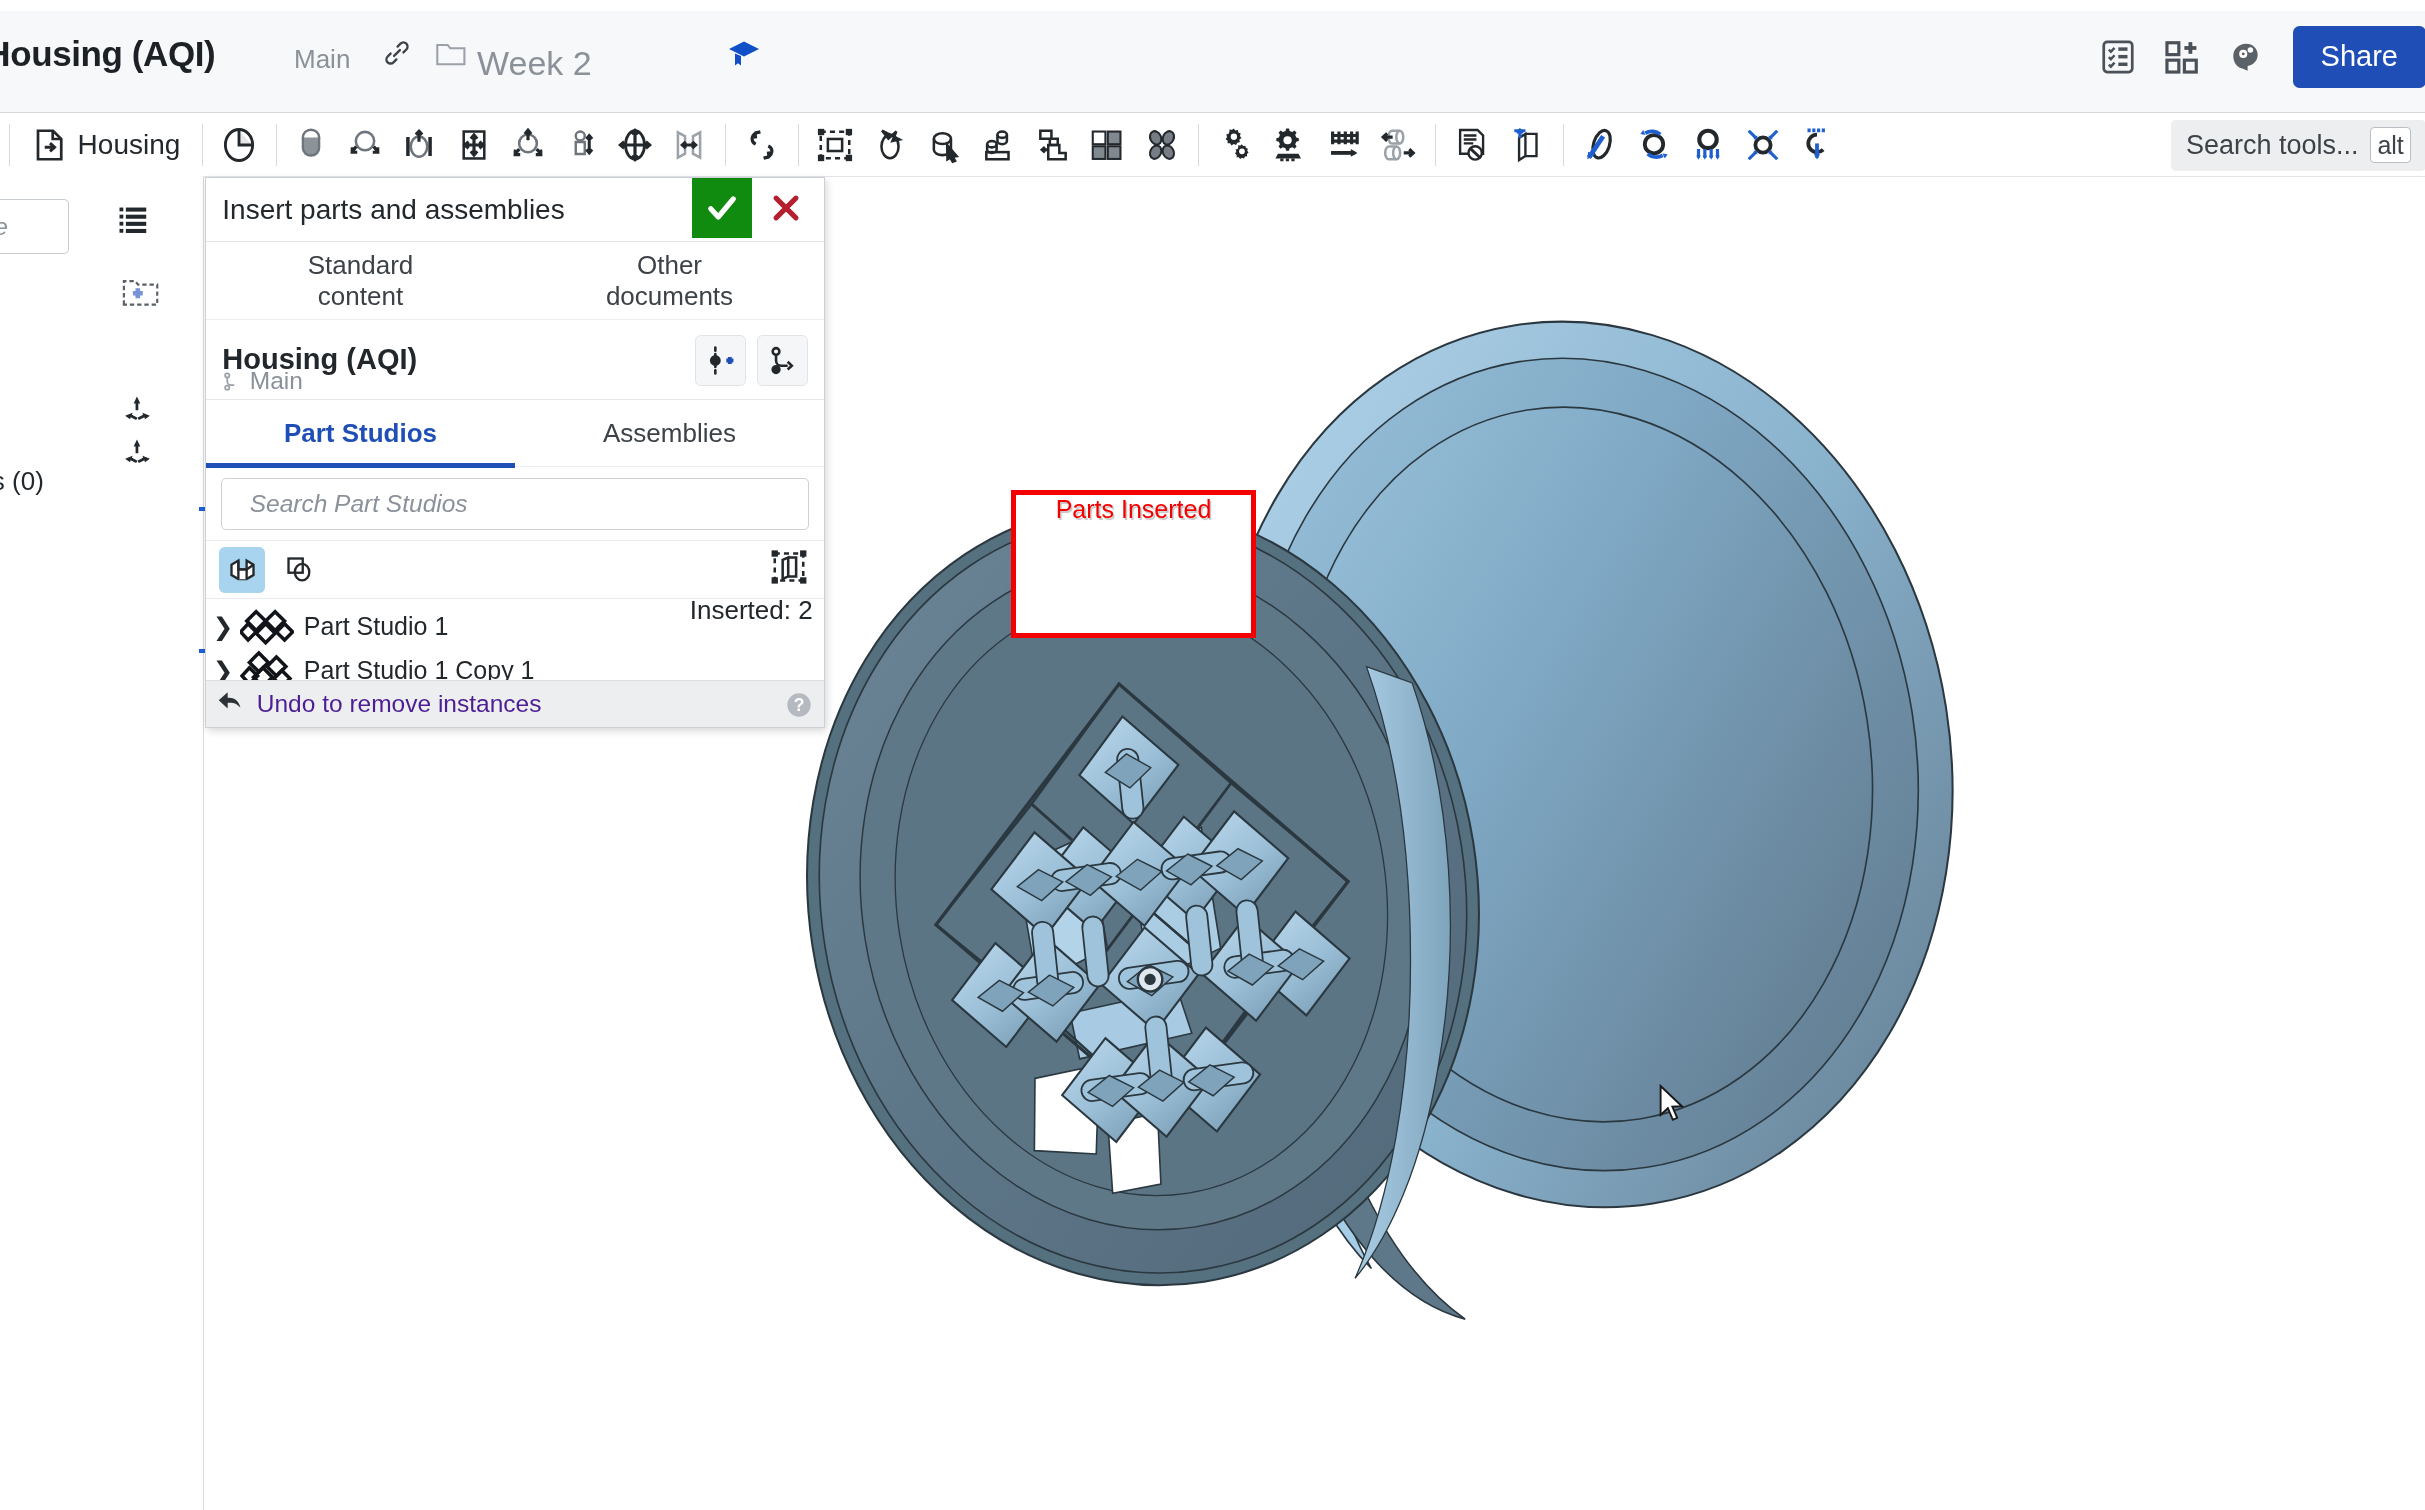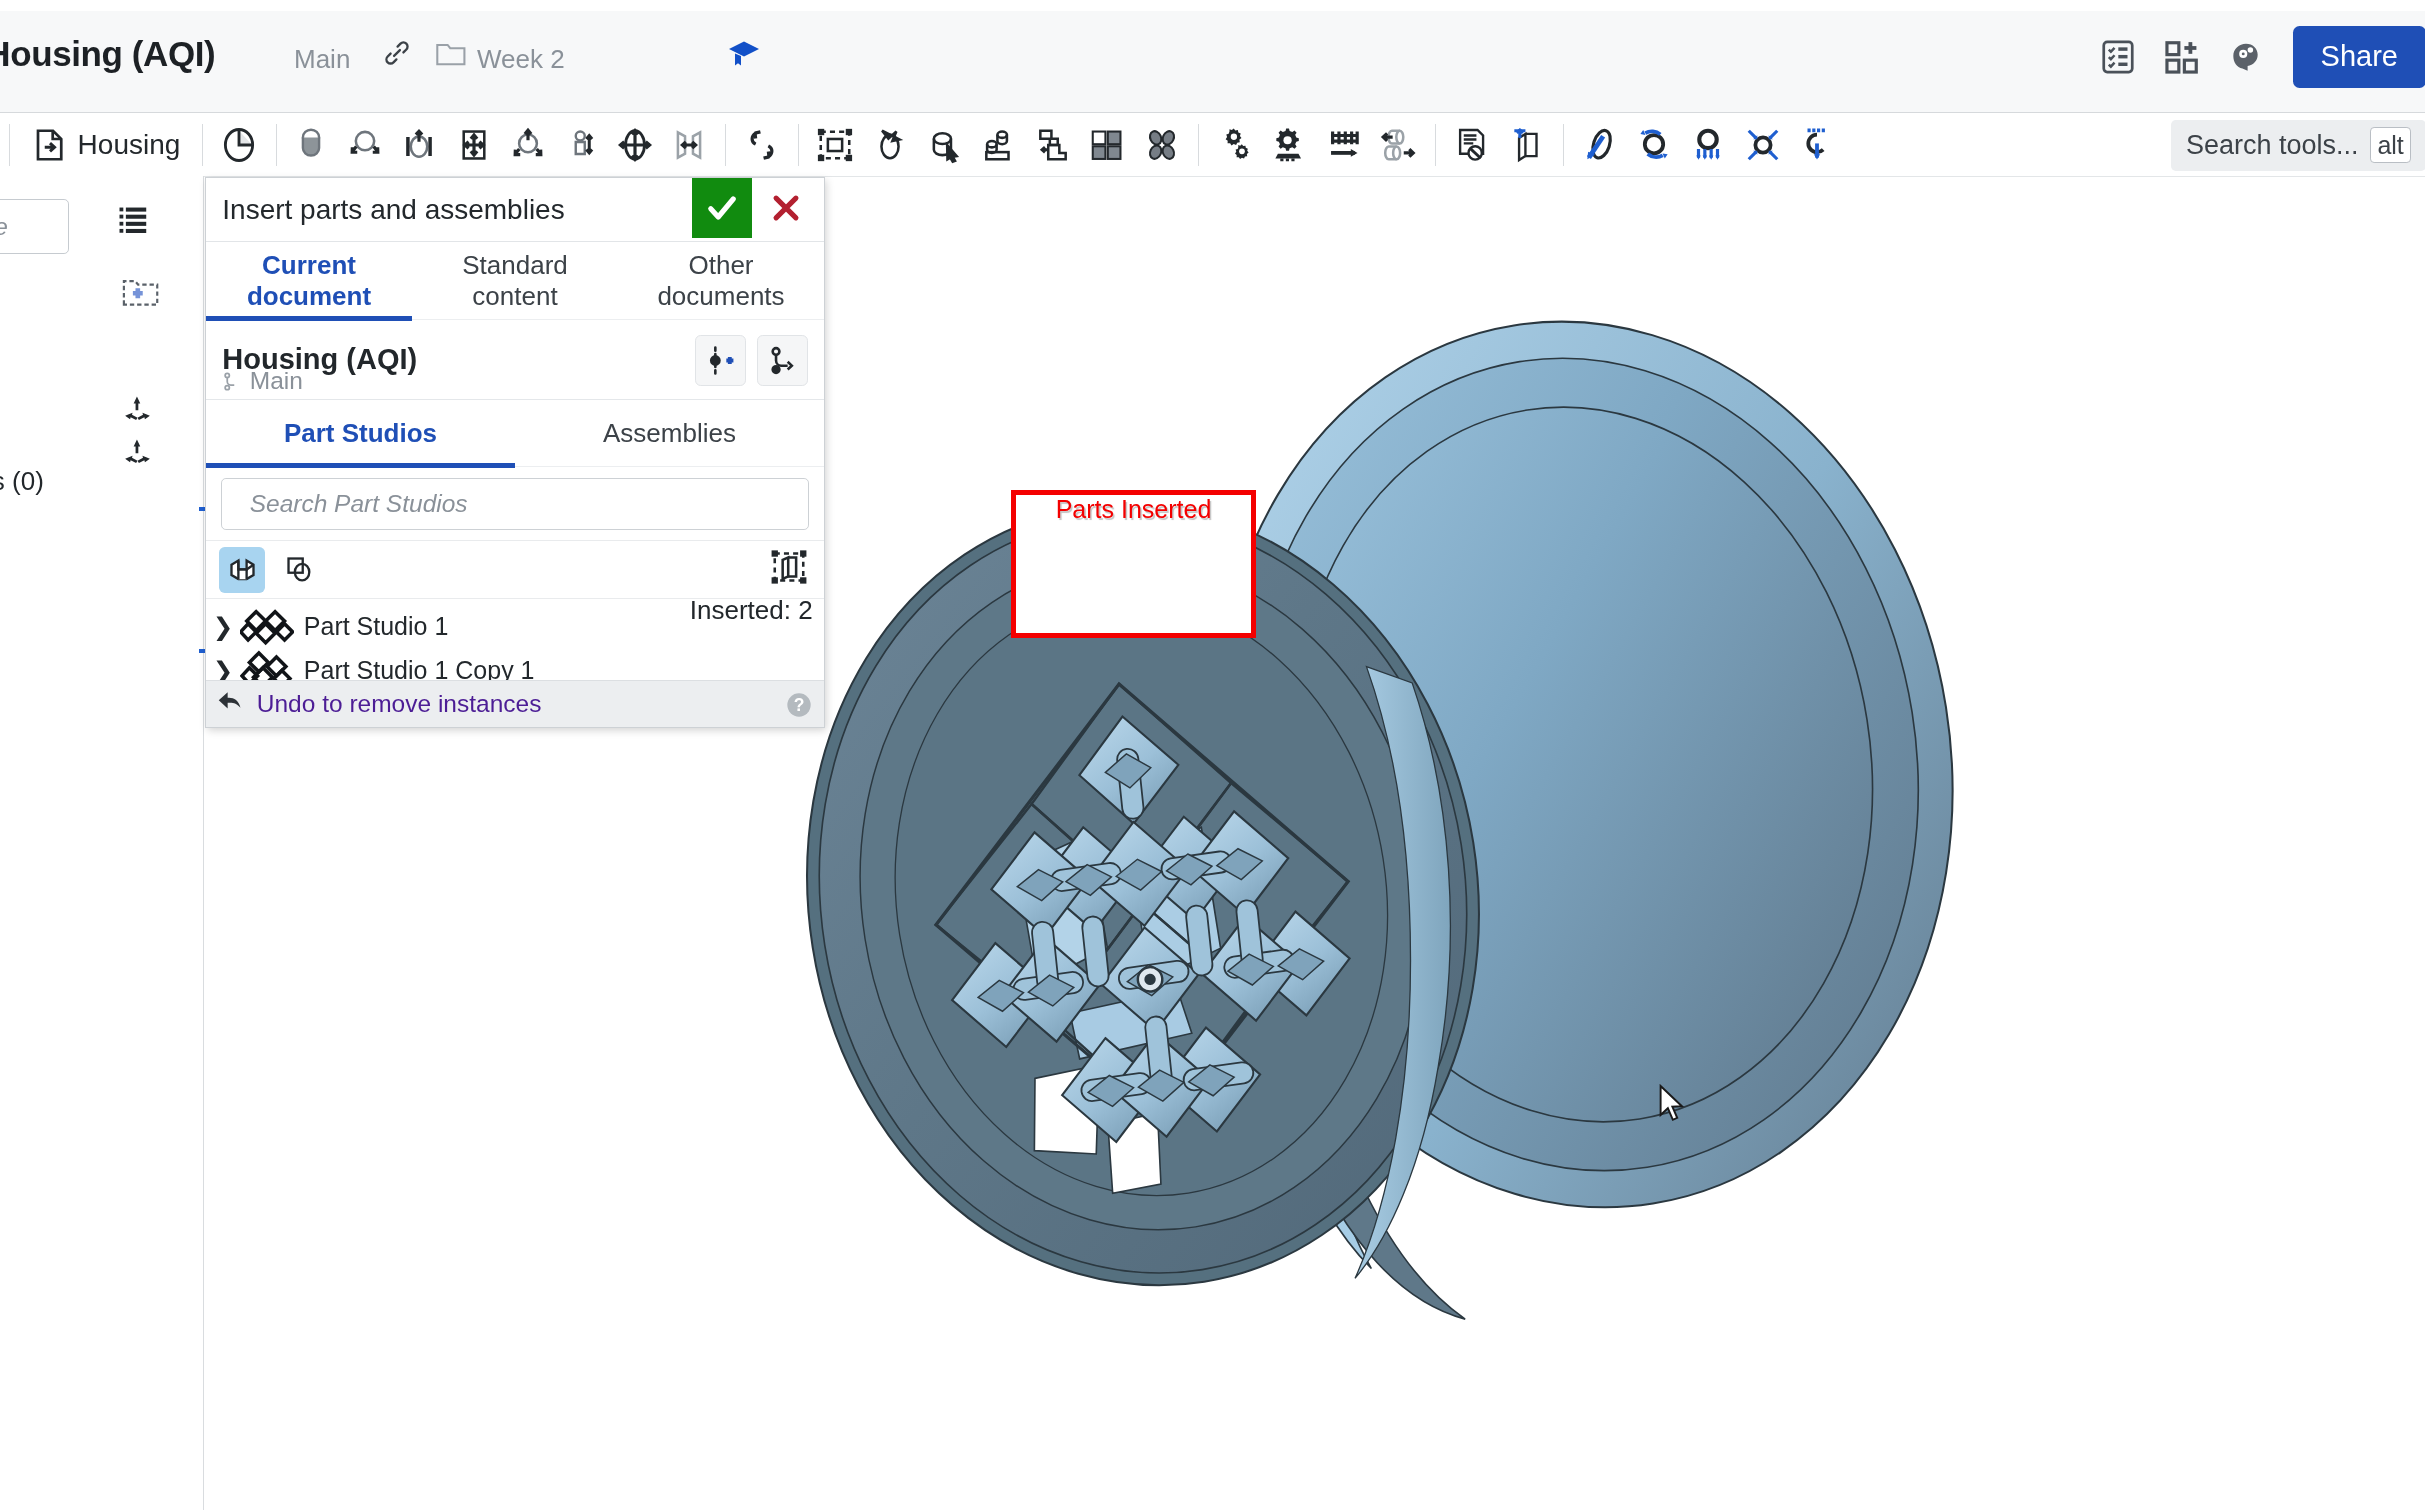--- a/index.html
+++ b/index.html
@@ -28,21 +28,21 @@
     letter-spacing: -0.4px; white-space: nowrap;
   }
   .branch-name {
     position: absolute; left: 294px; top: 44px;
     font-size: 26px; color: #8a9199; white-space: nowrap;
   }
   .link-icon { position: absolute; left: 383px; top: 39px; }
   .folder-icon { position: absolute; left: 436px; top: 41px; }
   .folder-name {
     position: absolute; left: 477px; top: 44px;
-    font-size: 26px; color: #8a9199; white-space: nowrap;
+    font-size: 34px; color: #8a9199; white-space: nowrap;
   }
   .grad-icon { position: absolute; left: 726px; top: 37px; }
 
   .header-right { position: absolute; right: 0; top: 0; height: 113px; display:flex; align-items:center; }
   .hdr-btn {
     width: 64px; height: 64px; display:flex; align-items:center; justify-content:center;
     cursor: pointer;
   }
   .share-btn {
     background: #1f4fb6; color: #ffffff;
@@ -735,24 +735,20 @@
         </svg>
       </div>
       <div class="dlg-cancel">
         <svg width="34" height="34" viewBox="0 0 24 24" fill="none" stroke="#b32030" stroke-width="3.6" stroke-linecap="round">
           <path d="M5 5 L19 19 M19 5 L5 19"></path>
         </svg>
       </div>
     </div>
 
     <div class="dlg-tabs">
-      <div class="dlg-tab active">
-        <span>Current</span>
-        <span>document</span>
-      </div>
       <div class="dlg-tab">
         <span>Standard</span>
         <span>content</span>
       </div>
       <div class="dlg-tab">
         <span>Other</span>
         <span>documents</span>
       </div>
     </div>
 

